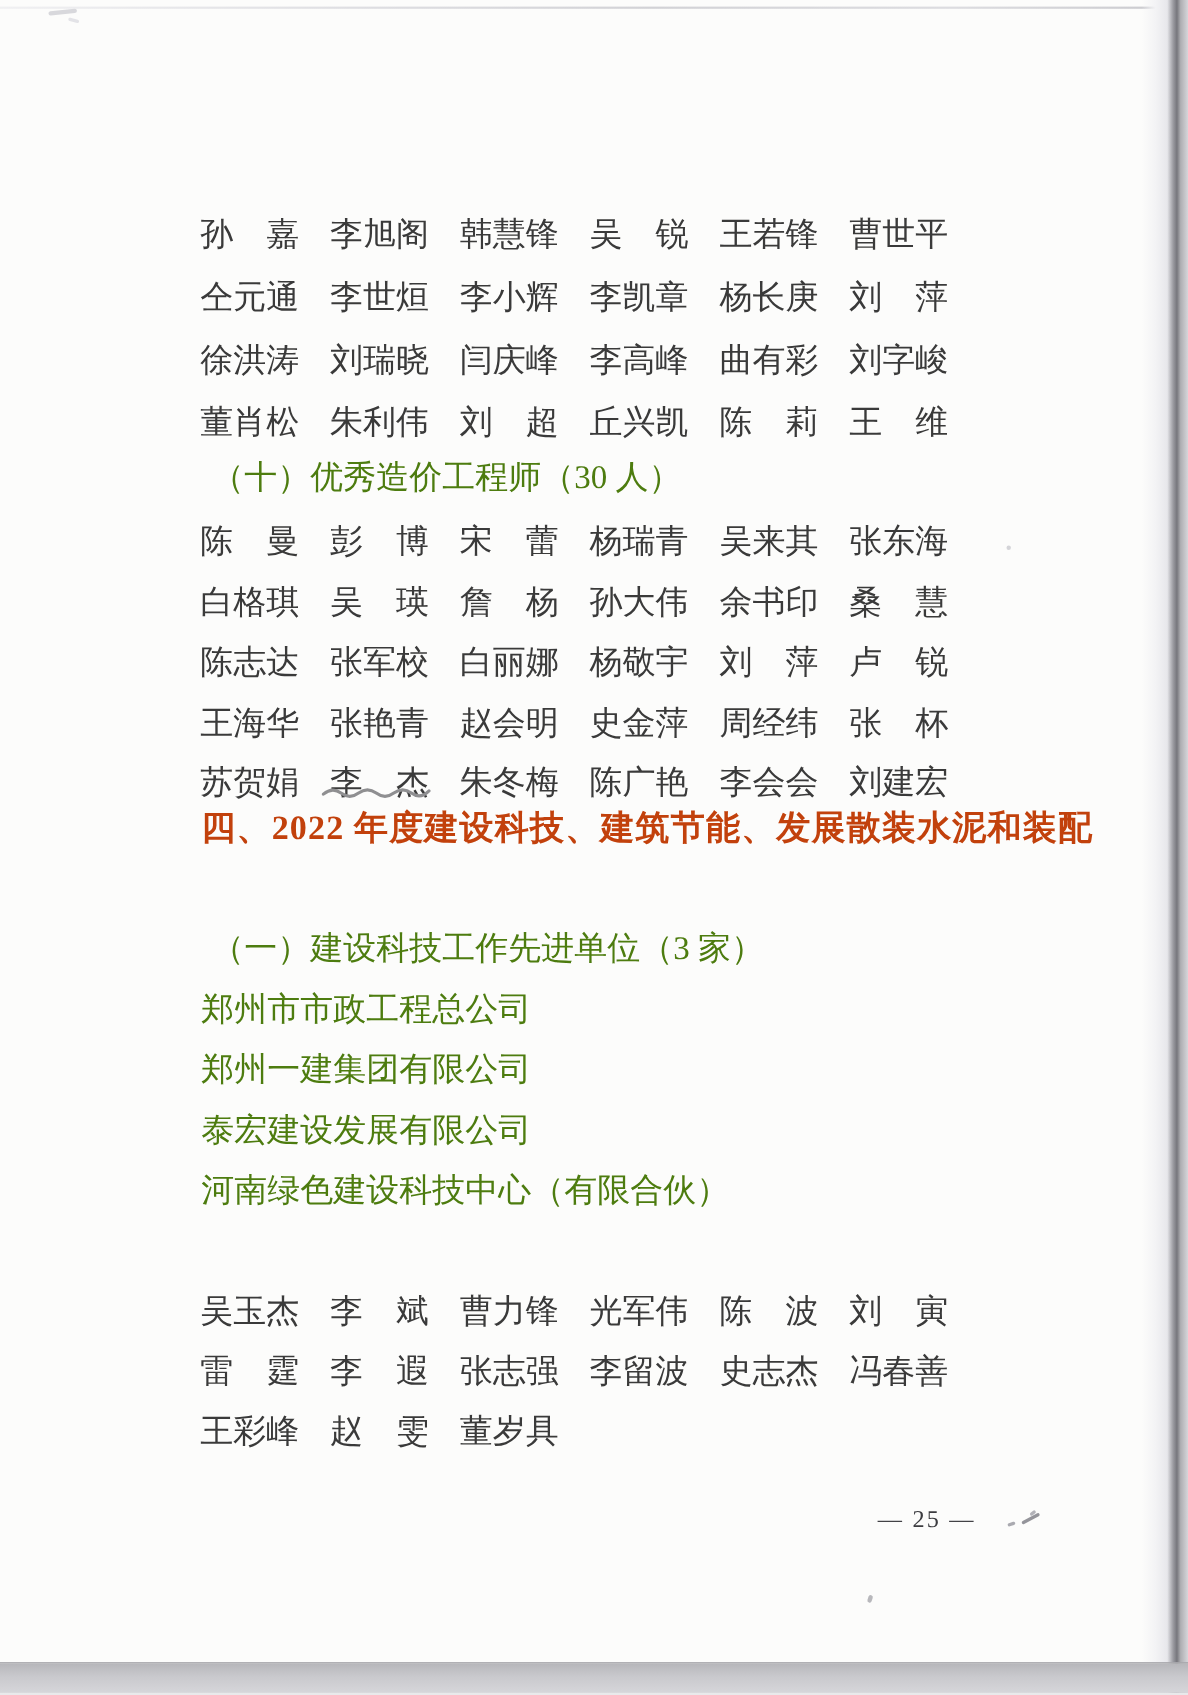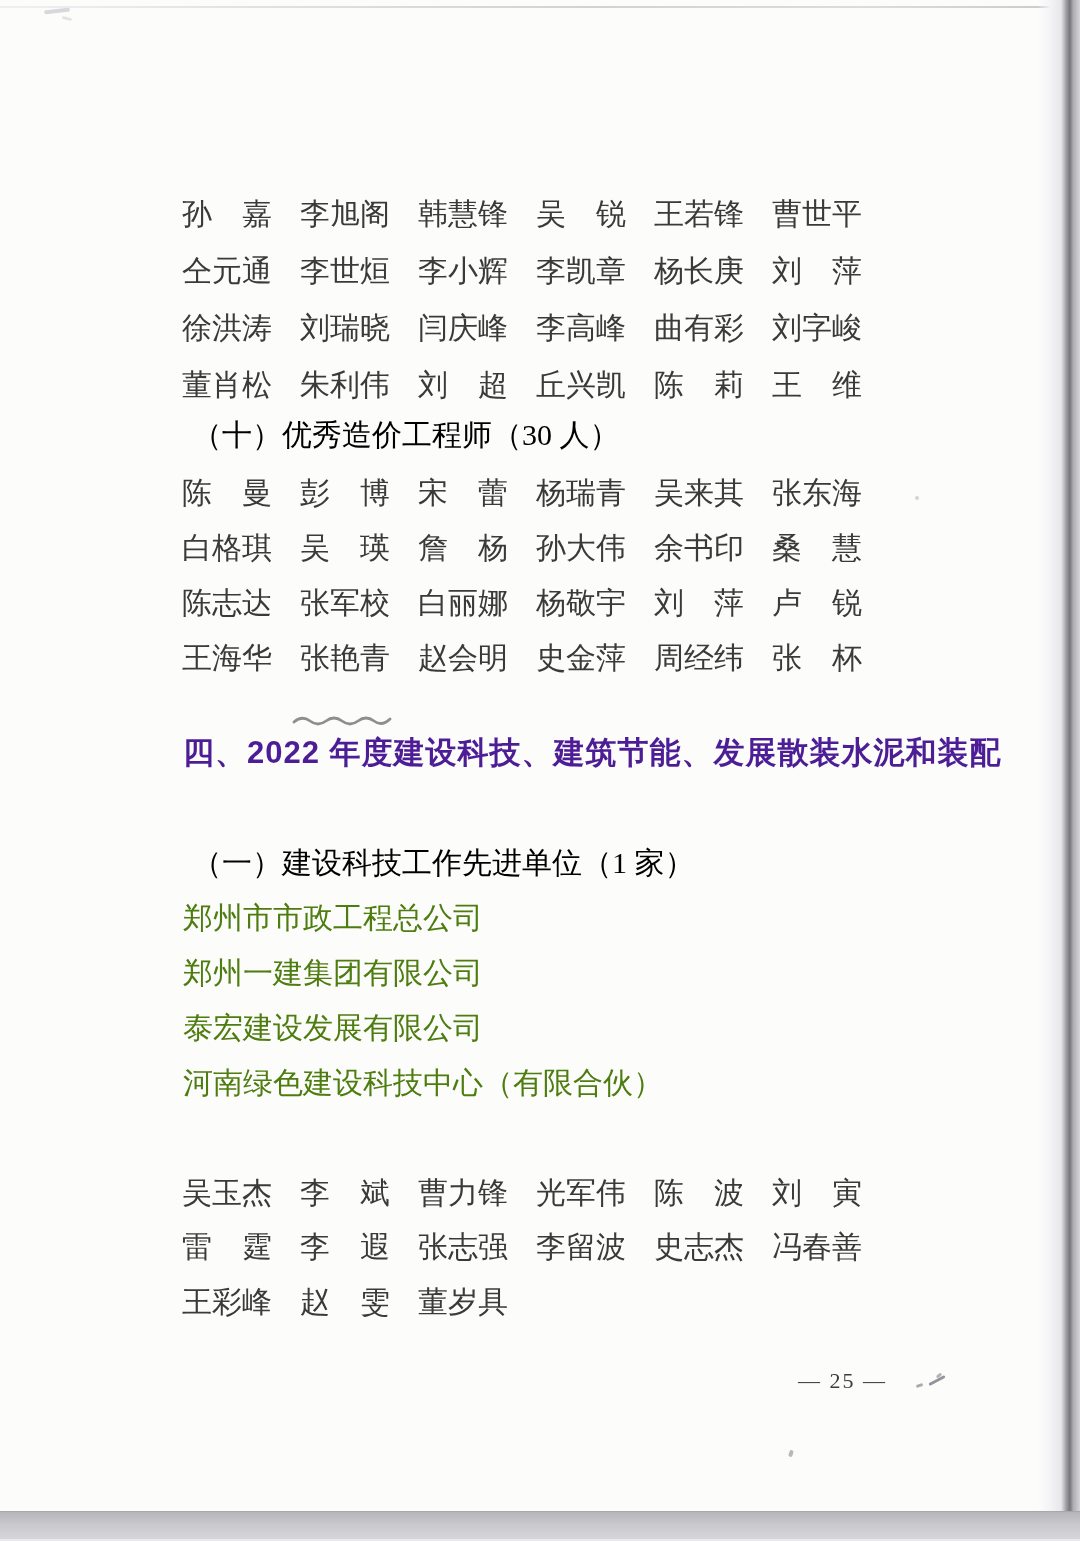--- a/index.html
+++ b/index.html
@@ -24,25 +24,25 @@
     position:absolute;bottom:0;left:0;width:100%;height:27px;
     border-top:1px solid #a8a8ac;
     background:linear-gradient(180deg,#b6b6ba 0%,#c9c9cd 45%,#d6d6da 100%);
   }
   
   .nrow{
     position:absolute;left:182px;display:flex;gap:28px;
     font-size:30px;line-height:32px;white-space:pre;
   }
   .nrow span{display:inline-block;width:90px;white-space:pre;}
-  .shead{position:absolute;left:192px;font-size:30px;line-height:32px;color:#000000;white-space:pre;}
+  .shead{position:absolute;left:192px;font-size:30px;line-height:32px;color:#4d7c0f;white-space:pre;}
   .unit{position:absolute;left:183px;font-size:30px;line-height:32px;color:#4d7c0f;white-space:pre;}
   .bhead{
-    position:absolute;font-size:31px;line-height:34px;font-weight:700;color:#4c1d95;
-    font-family:Liberation Sans, sans-serif;letter-spacing:1px;white-space:pre;
+    position:absolute;font-size:31px;line-height:34px;font-weight:700;color:#c2410c;
+    font-family:Liberation Serif, serif;letter-spacing:1px;white-space:pre;
   }
   .pagenum{
     position:absolute;left:798px;top:1368px;
     font-size:22px;color:#3c3c40;letter-spacing:2px;white-space:pre;
   }
   .wavy{position:absolute;left:291px;top:712px;width:102px;height:16px;}
   
   .speck{position:absolute;border-radius:3px;}
   .sp-tl1{left:44px;top:9px;width:26px;height:4px;background:#d8d8dc;transform:rotate(-6deg);}
   .sp-tl2{left:62px;top:17px;width:10px;height:3px;background:#e3e3e7;transform:rotate(14deg);}
@@ -124,28 +124,36 @@
     <span>卢　锐</span>
   </div>
   <div class="nrow" style="top:642px">
     <span>王海华</span>
     <span>张艳青</span>
     <span>赵会明</span>
     <span>史金萍</span>
     <span>周经纬</span>
     <span>张　杯</span>
   </div>
+  <div class="nrow" style="top:696px">
+    <span>苏贺娟</span>
+    <span>李　杰</span>
+    <span>朱冬梅</span>
+    <span>陈广艳</span>
+    <span>李会会</span>
+    <span>刘建宏</span>
+  </div>
 
   <svg class="wavy" viewBox="0 0 102 16">
     <path d="M3 10 Q11 3 19 9 T35 9 T51 9 T67 9 T83 9 T99 7" fill="none" stroke="#8f8f91" stroke-width="2.8" stroke-linecap="round"></path>
   </svg>
 
   <div class="bhead" style="left:183px;top:736px">四、2022 年度建设科技、建筑节能、发展散装水泥和装配</div>
 
-  <div class="shead" style="top:847px">（一）建设科技工作先进单位（1 家）</div>
+  <div class="shead" style="top:847px">（一）建设科技工作先进单位（3 家）</div>
   <div class="unit" style="top:902px">郑州市市政工程总公司</div>
   <div class="unit" style="top:1012px">泰宏建设发展有限公司</div>
   <div class="unit" style="top:957px">郑州一建集团有限公司</div>
   <div class="unit" style="top:1067px">河南绿色建设科技中心（有限合伙）</div>
 
   <div class="nrow" style="top:1177px">
     <span>吴玉杰</span>
     <span>李　斌</span>
     <span>曹力锋</span>
     <span>光军伟</span>

